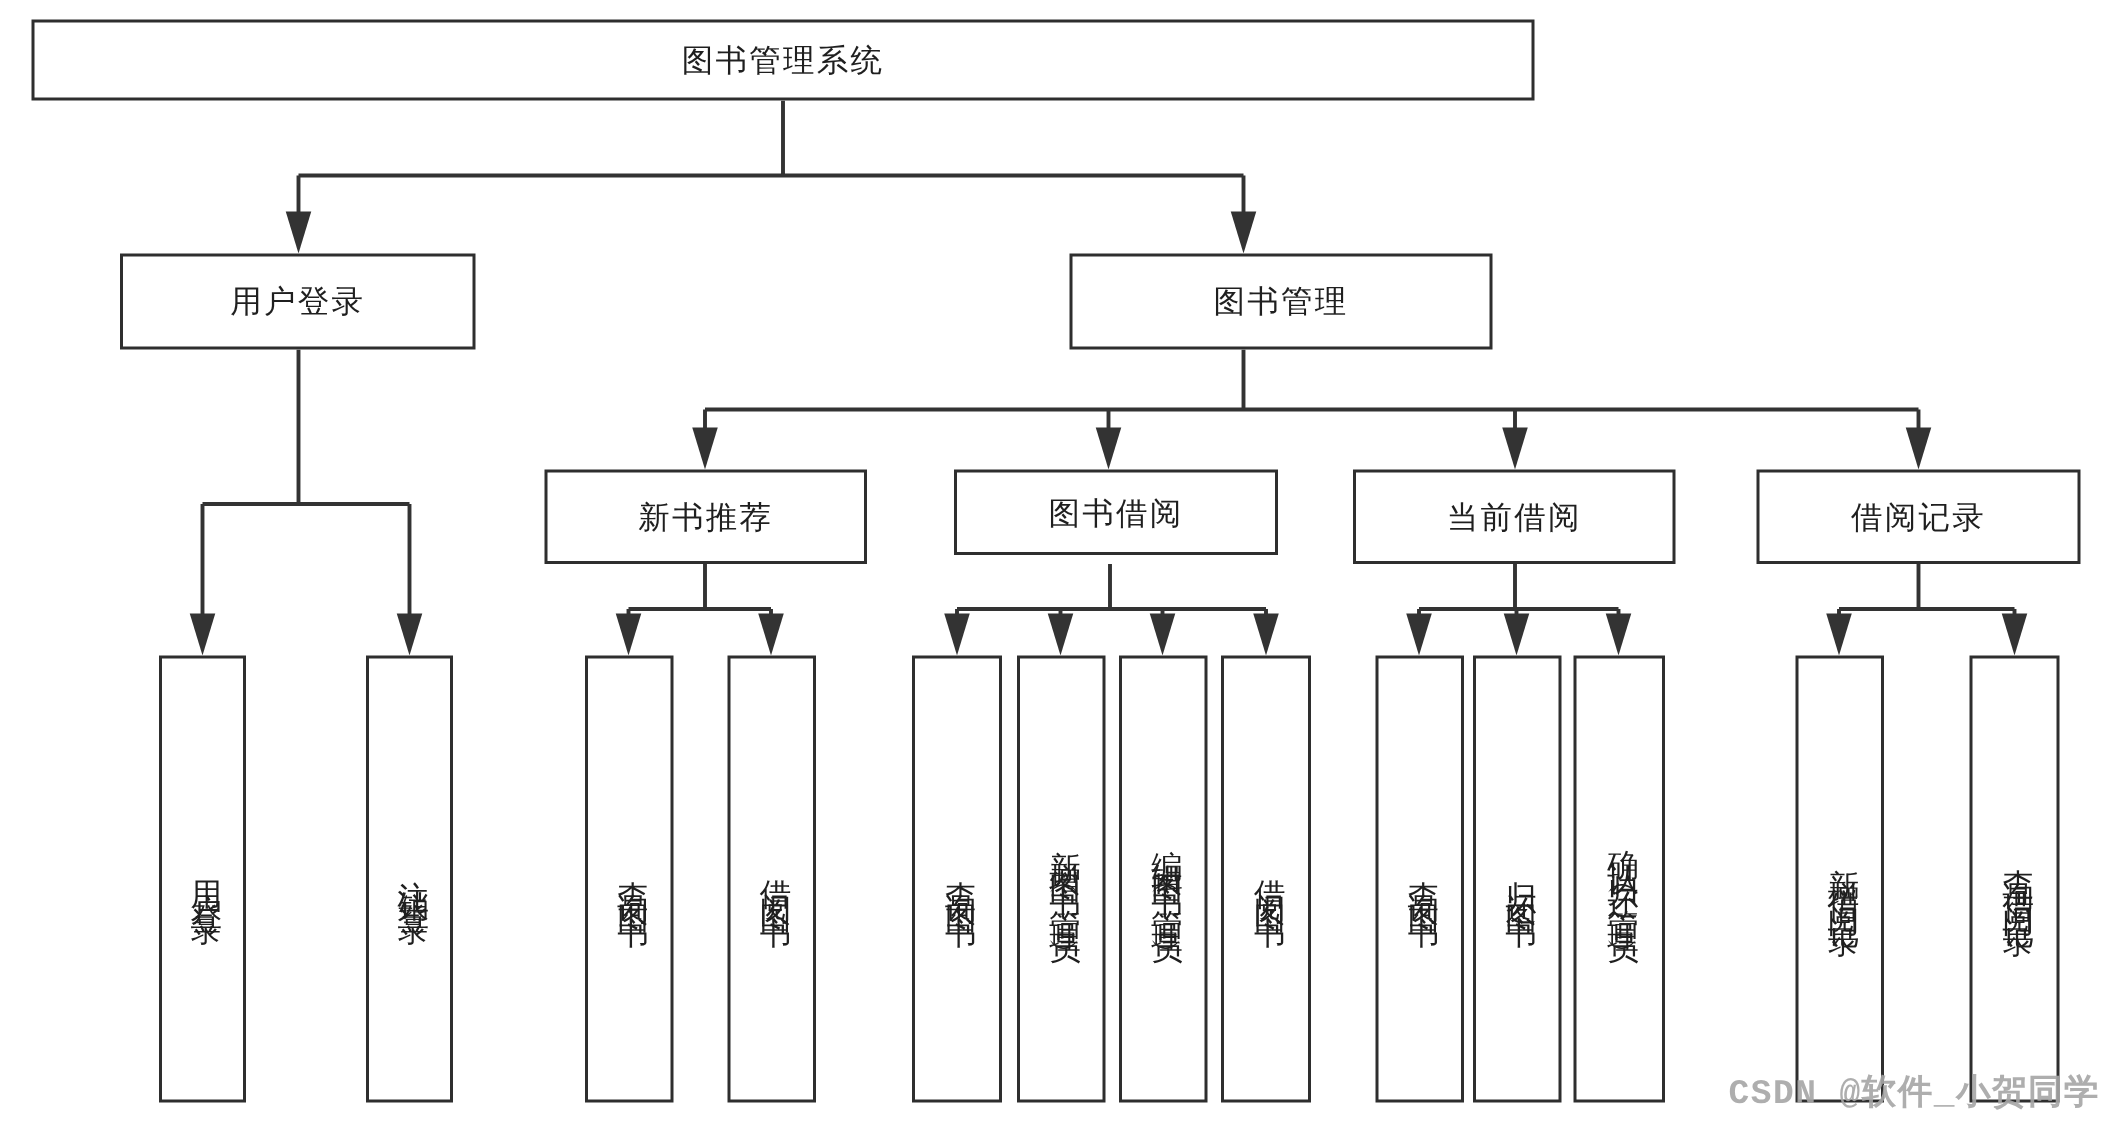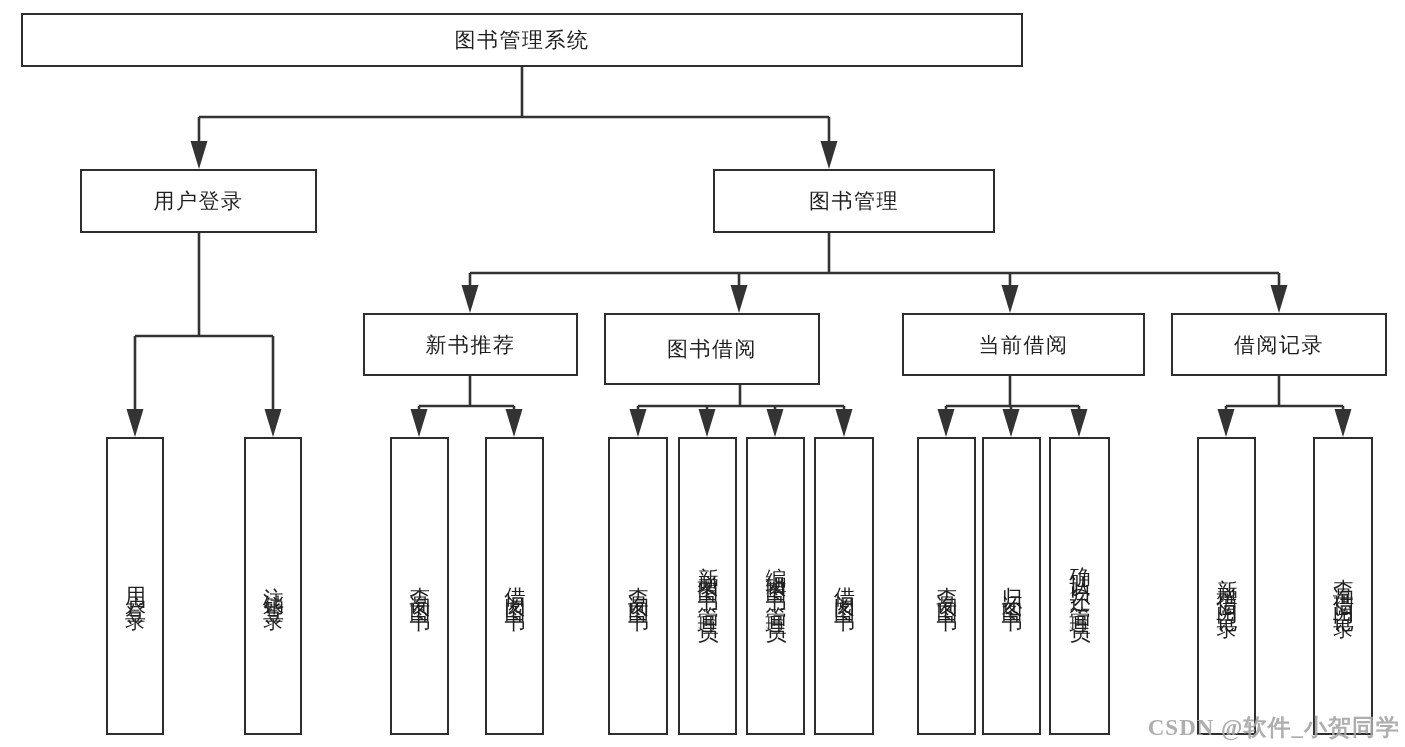--- a/index.html
+++ b/index.html
@@ -7,21 +7,21 @@
     --border:#2e2e2e;
     --text:#1f1f1f;
     --watermark:#a6a6a6;
     --background:#ffffff;
   }
   html,body{margin:0;padding:0;background:#fff;}
   .canvas{
     position:relative;
     width:1405px;height:747px;
     background:var(--background);
-    font-family:Liberation Serif, serif;
+    font-family:Liberation Mono, monospace;
     overflow:hidden;
   }
   .node{
     position:absolute;
     box-sizing:border-box;
     border:2.5px solid var(--border);
     background:#ffffff;
     display:flex;align-items:center;justify-content:center;
     color:var(--text);
     z-index:2;
@@ -99,24 +99,24 @@
   <div class="node hbox" style="left:80px;top:169px;width:237px;height:64px;">
     <span>用户登录</span>
   </div>
   <div class="node hbox" style="left:713px;top:169px;width:282px;height:64px;">
     <span>图书管理</span>
   </div>
 
   <div class="node hbox" style="left:363px;top:313px;width:215px;height:63px;">
     <span>新书推荐</span>
   </div>
-  <div class="node hbox" style="left:604px;top:313px;width:216px;height:72px;">
+  <div class="node hbox" style="left:636px;top:313px;width:216px;height:57px;">
     <span>图书借阅</span>
   </div>
-  <div class="node hbox" style="left:902px;top:313px;width:243px;height:63px;">
+  <div class="node hbox" style="left:902px;top:313px;width:215px;height:63px;">
     <span>当前借阅</span>
   </div>
   <div class="node hbox" style="left:1171px;top:313px;width:216px;height:63px;">
     <span>借阅记录</span>
   </div>
 
   <div class="node vbox" style="left:106px;top:437px;width:58px;height:298px;">
     <span class="vtext">用户登录</span>
   </div>
   <div class="node vbox" style="left:244px;top:437px;width:58px;height:298px;">

